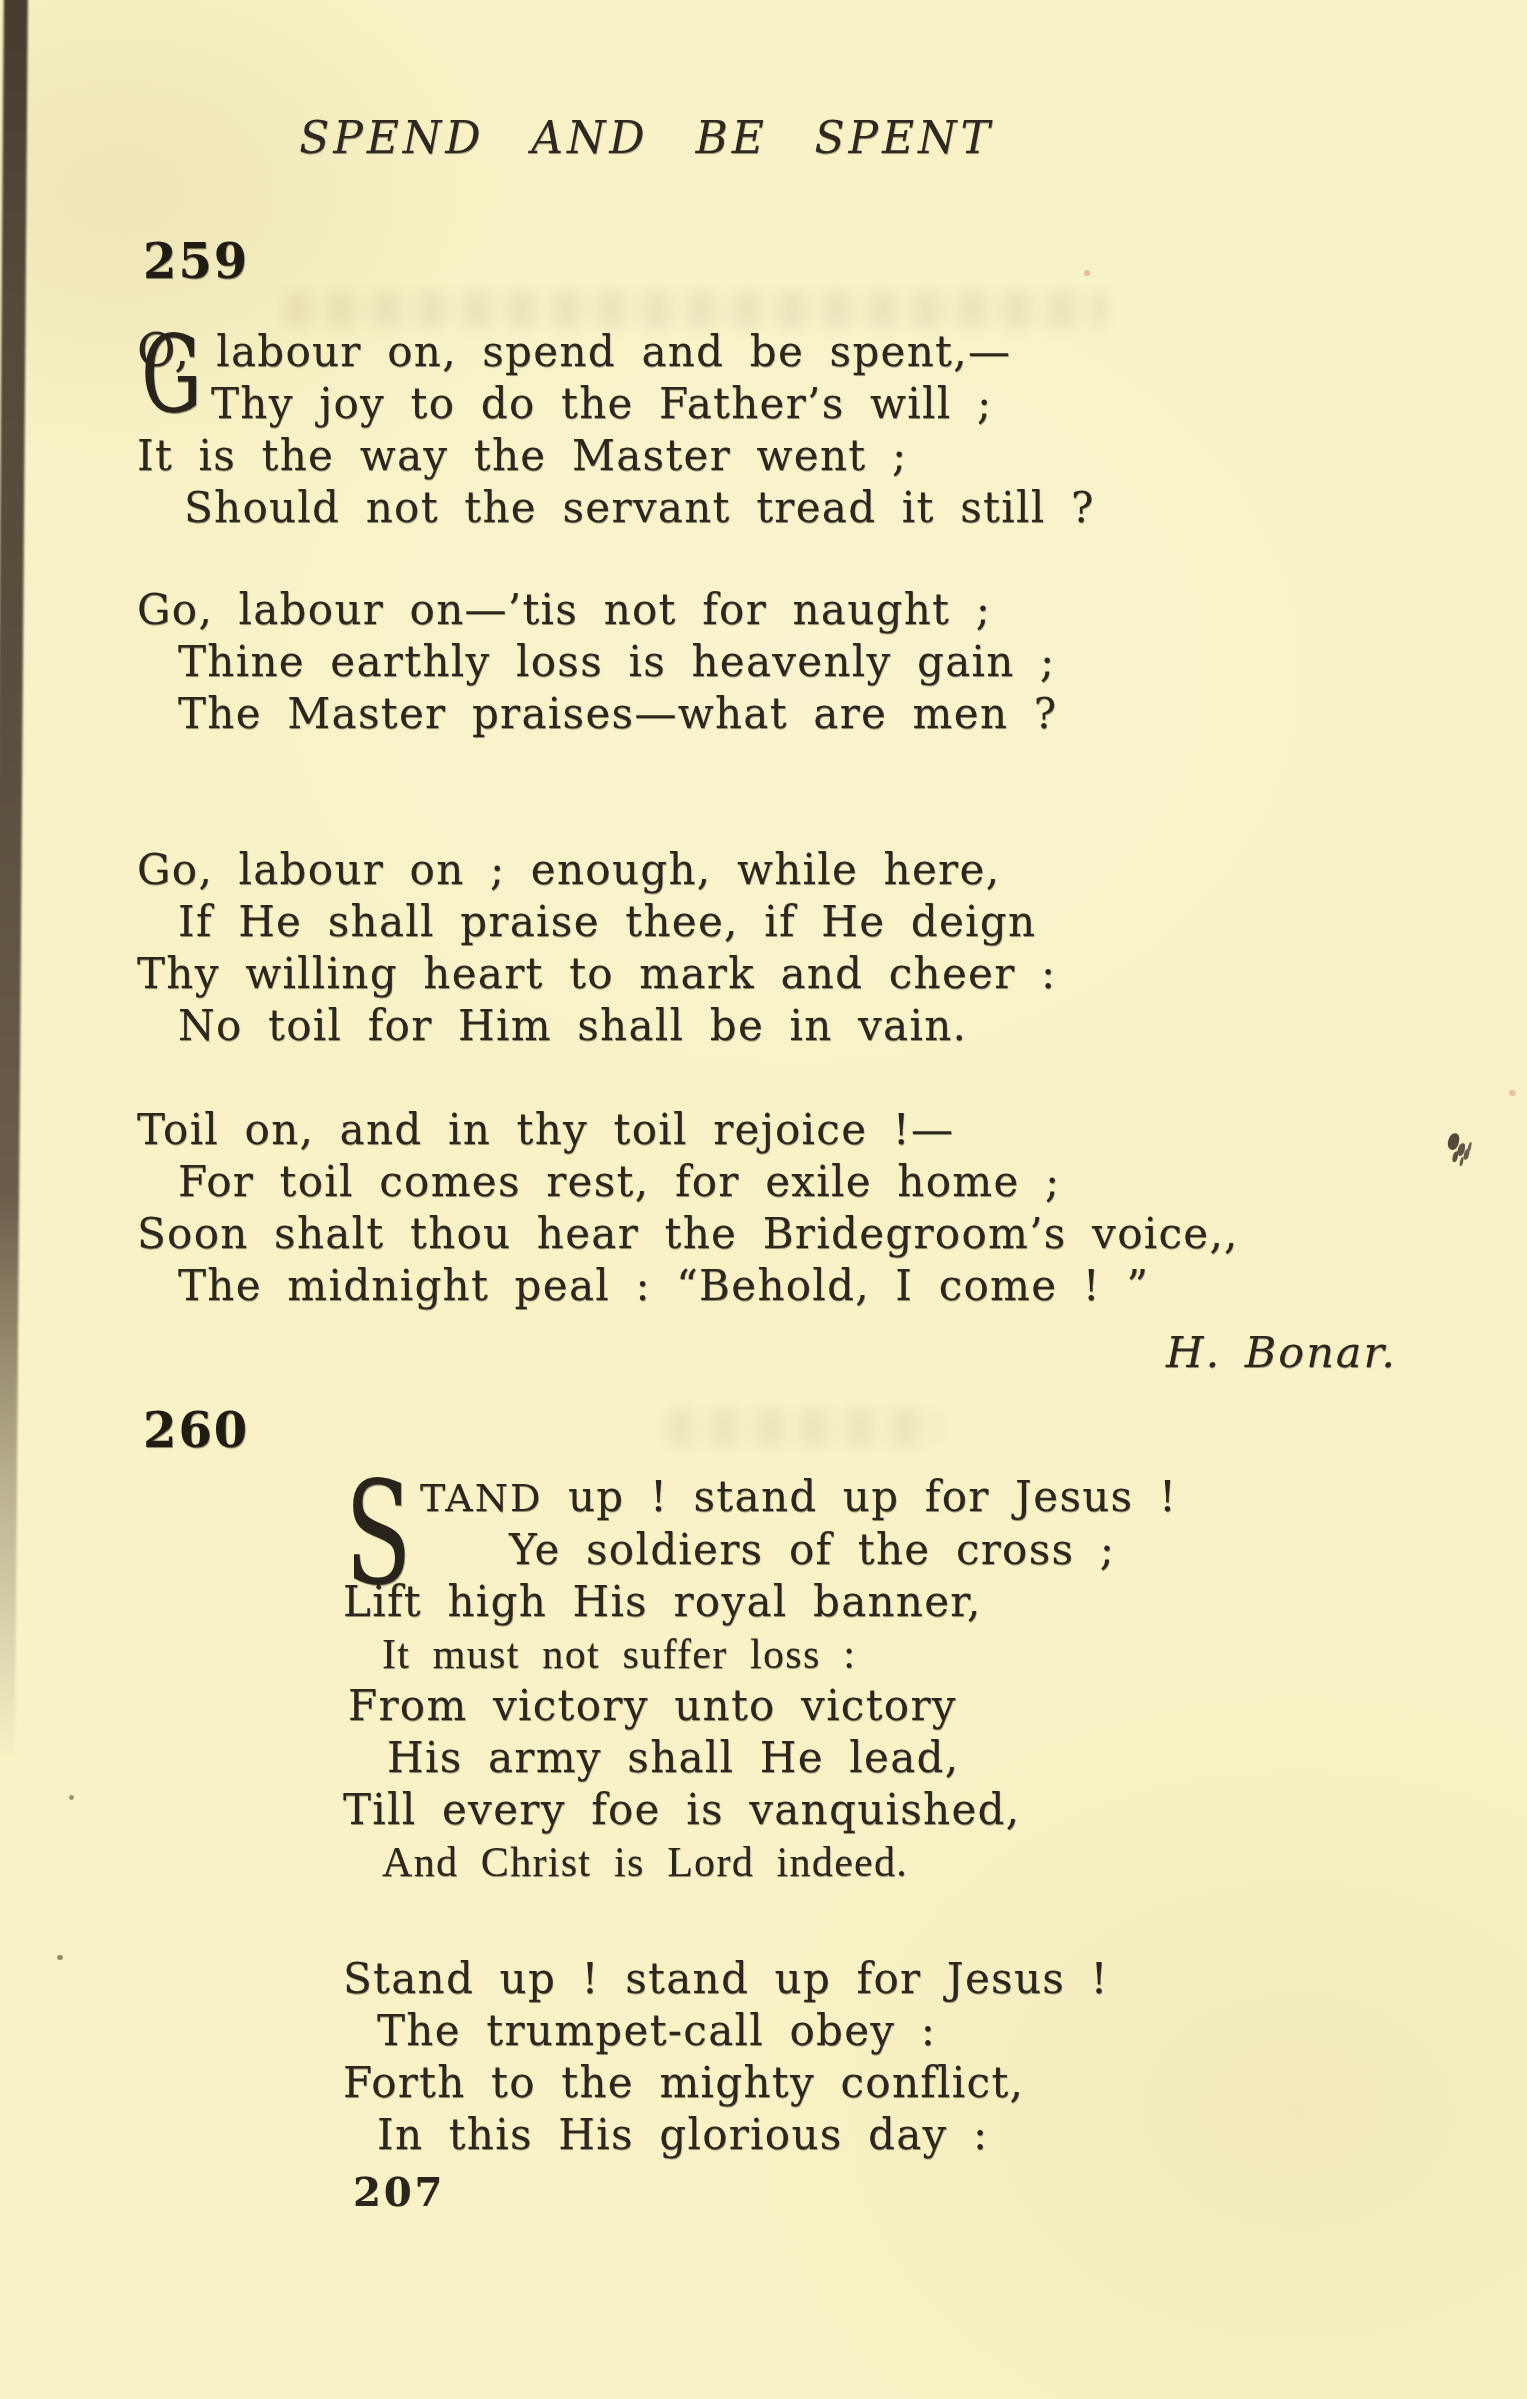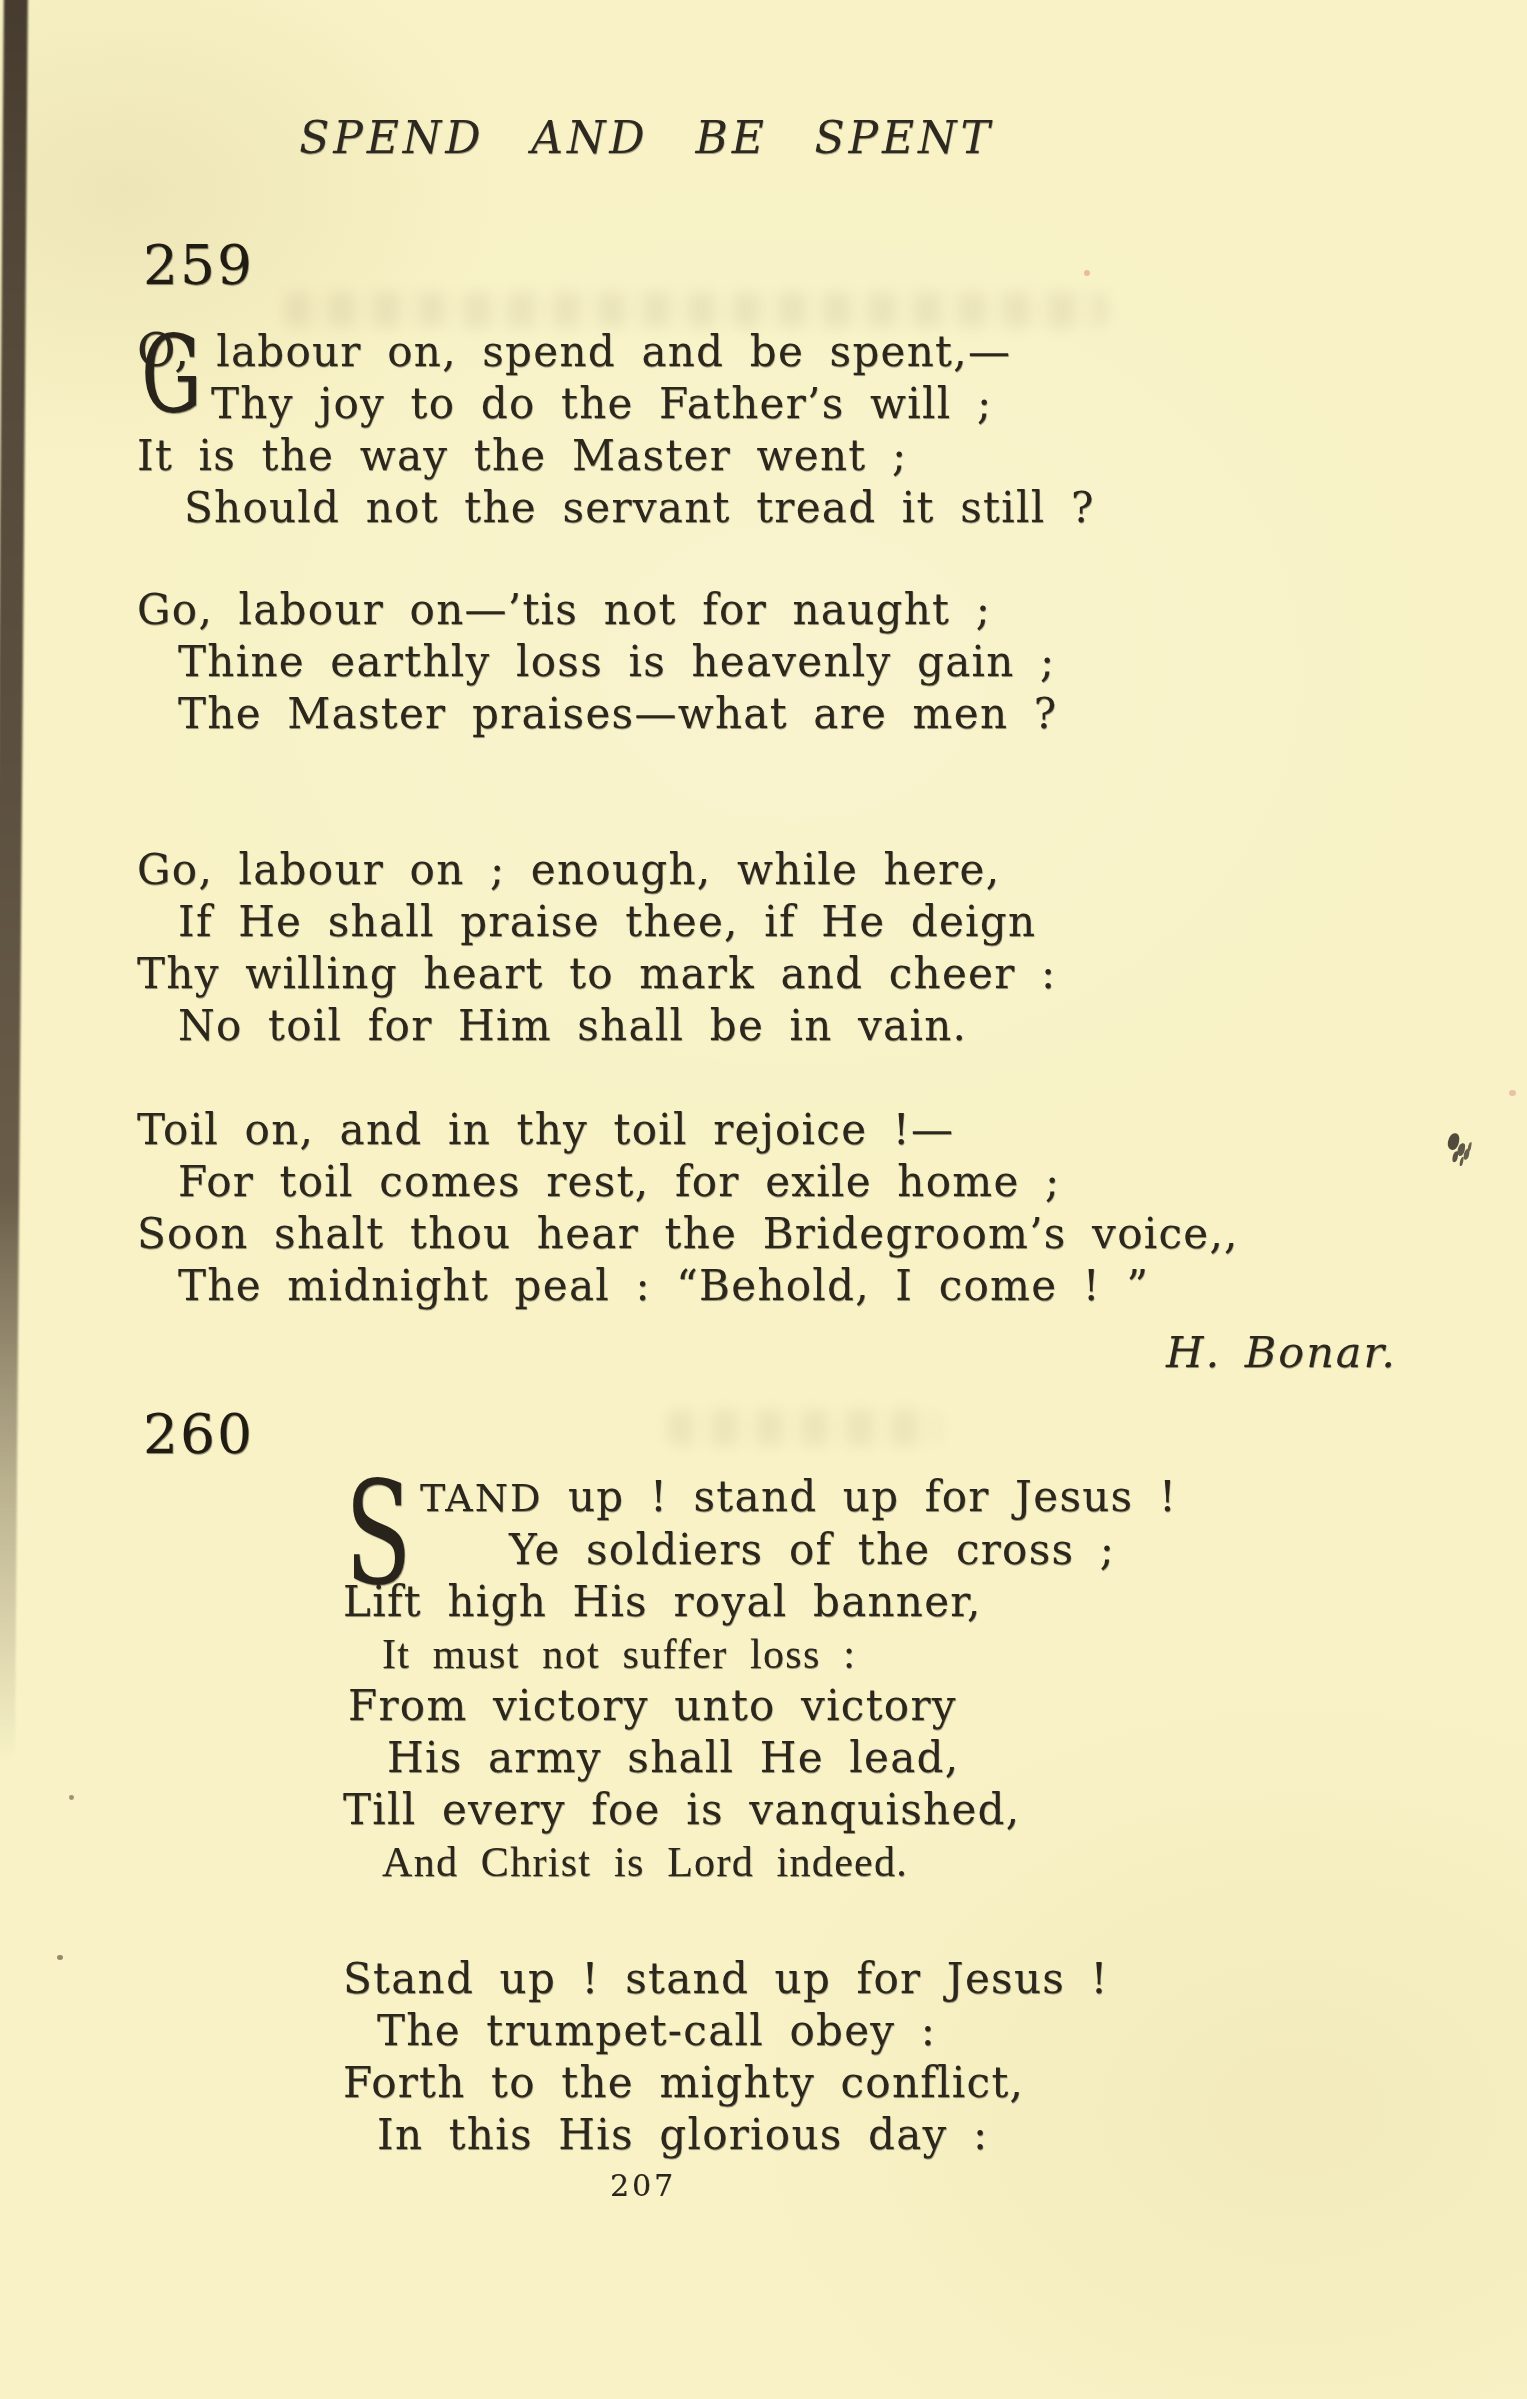--- a/index.html
+++ b/index.html
@@ -27,21 +27,21 @@
     border-radius: 7.8px;
   }
   .running-header {
     position:absolute; top:112px; left:137px; width:1019px;
     text-align:center; font-style:italic; font-size:44px;
     letter-spacing:3.9px; word-spacing:29px; color:#2e2920;
     text-shadow:0.5px 0.5px 0.8px rgba(40,33,22,0.45);
     white-space:nowrap;
   }
   .hymn-number {
-    position:absolute; font-weight:normal; font-size:55px;
+    position:absolute; font-weight:bold; font-size:48px;
     letter-spacing:2px; color:#211c13;
     text-shadow:0.8px 0.8px 0.8px rgba(33,28,19,0.5);
   }
   #num-259 { top:233px; left:143px; }
   #num-260 { top:1402px; left:143px; }
 
   .stanza { position:absolute; left:137px; }
   #h259-s1 { top:324px; }
   #h259-s2 { top:584px; }
   #h259-s3 { top:844px; }
@@ -75,21 +75,21 @@
   .ml245 { margin-left:240px; }
 
   .attribution {
     position:absolute; top:1327px; left:137px; width:1260px;
     text-align:right; font-style:italic; font-size:43px;
     letter-spacing:2px; word-spacing:7.8px;
     text-shadow:0.5px 0.6px 0.7px rgba(43,38,28,0.5);
   }
   .page-number {
     position:absolute; top:2168px; left:353px; width:323px;
-    text-align:right; font-size:30px; font-weight:normal;
+    text-align:left; font-size:40px; font-weight:bold;
     letter-spacing:2.9px; color:#2b261c;
     text-shadow:0.4px 0.4px 0.6px rgba(43,38,28,0.5);
   }
 
   
   .ink-smudge {
     position:absolute; left:1448px; top:1133px; width:10.8px; height:16.7px;
     background:#3b342a; border-radius:60% 40% 55% 45%;
     box-shadow: 8.8px 6.9px 0 -2px #4a4236, 14.7px 10.8px 0 -2.9px #554c3e,
                 3.9px 14.7px 0 -2.9px #453d31, 10.8px 18.6px 0 -3.9px #50473a,

